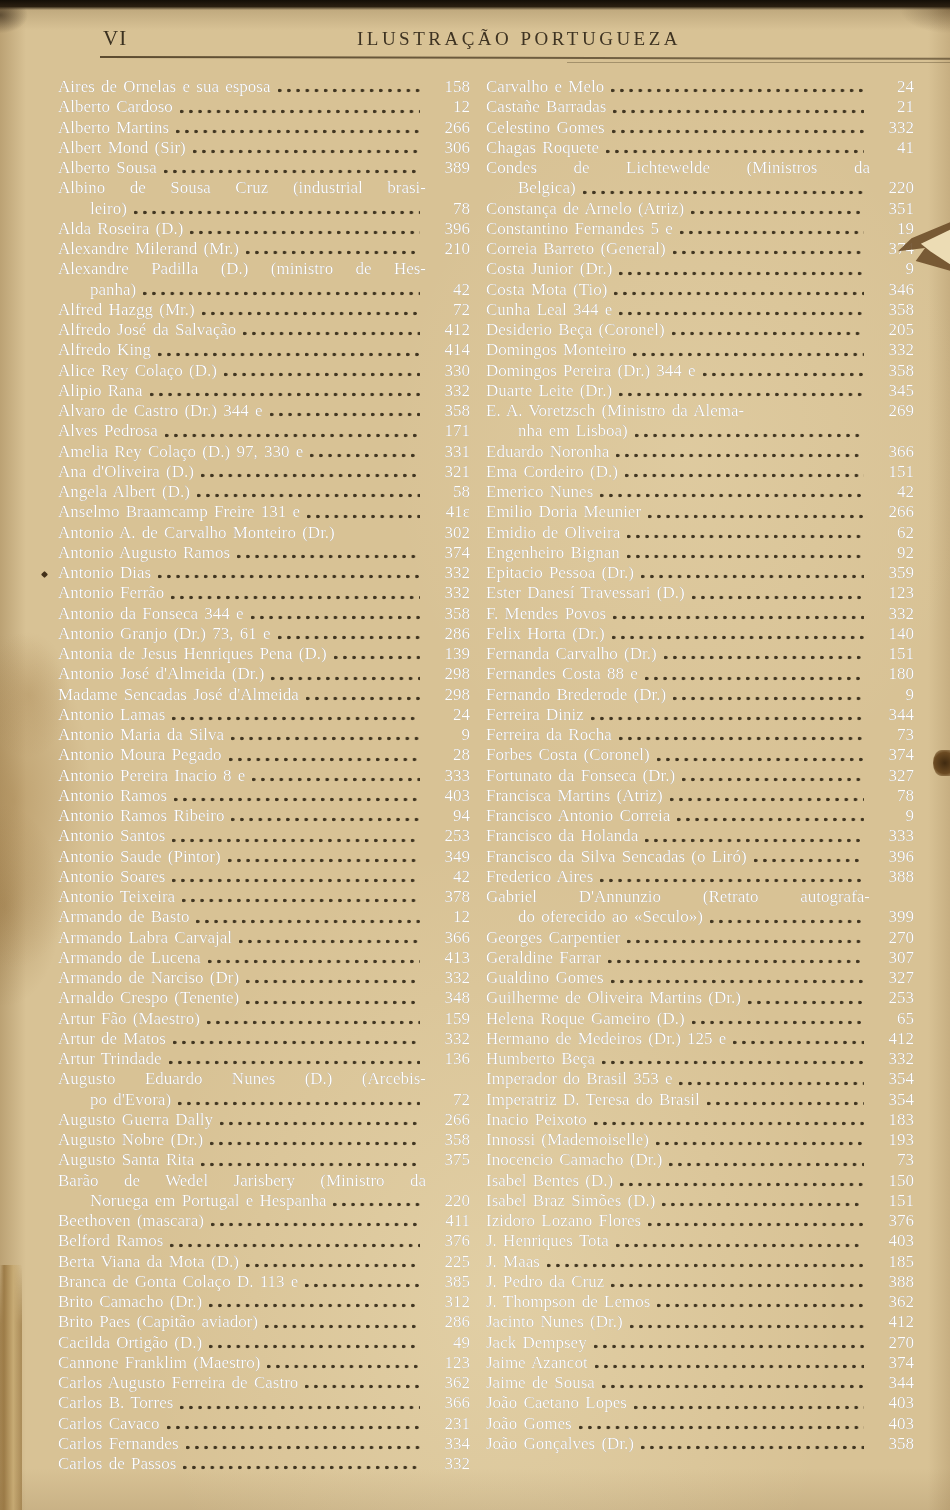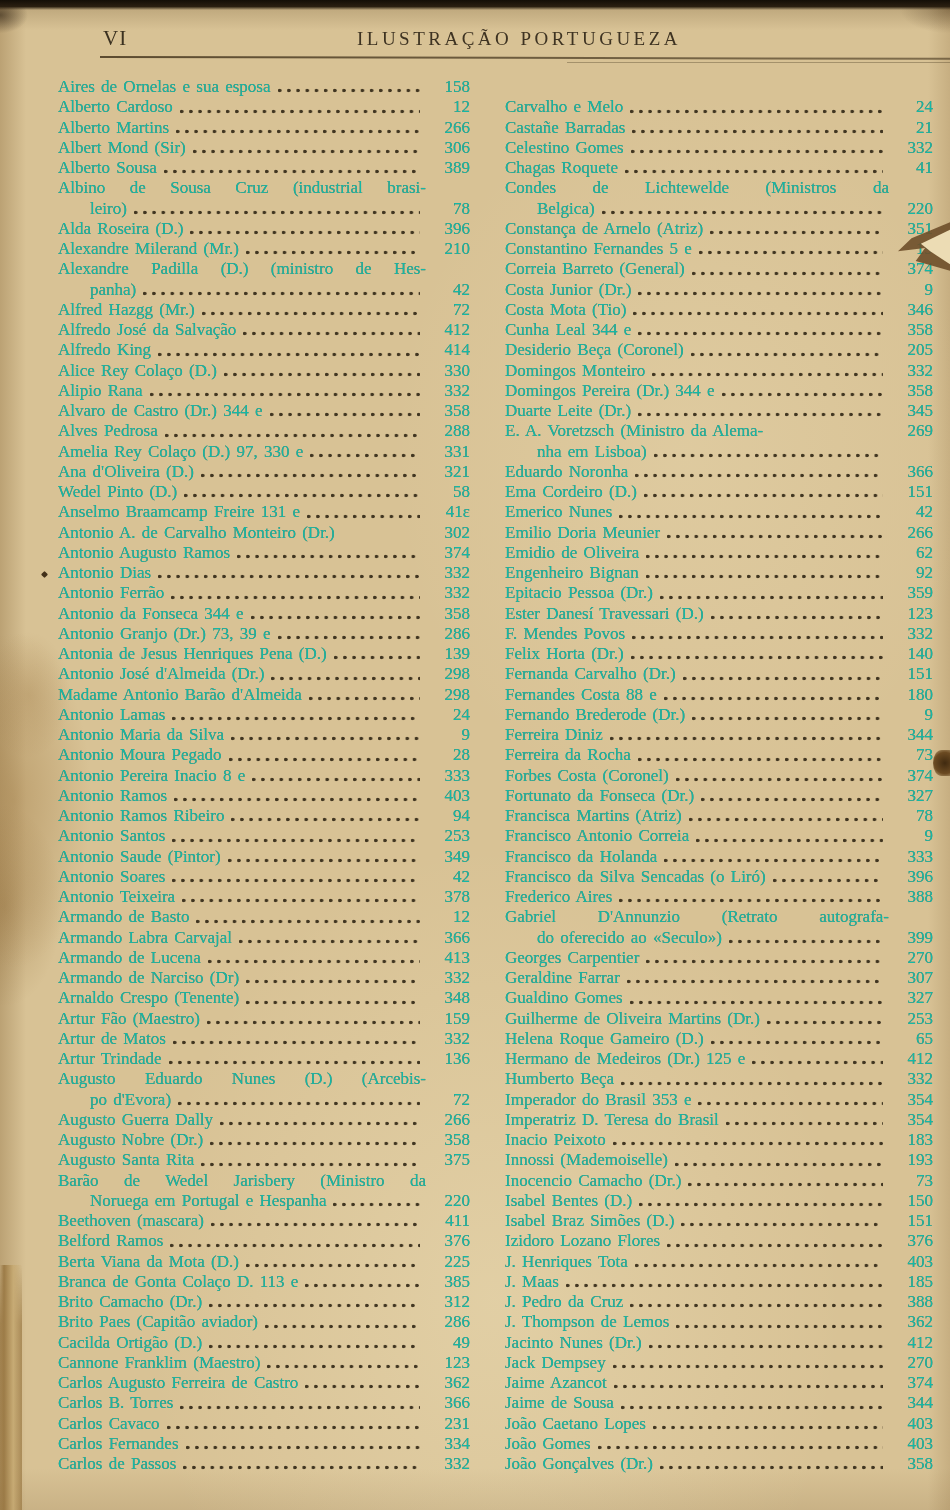--- a/index.html
+++ b/index.html
@@ -50,25 +50,25 @@
   .hdr{position:absolute;left:0;top:0;width:100%;height:80px;color:#3b3120;padding-left:28px;}
   .roman{position:absolute;left:103px;top:26px;font-size:21px;letter-spacing:1px;}
   .title{position:absolute;left:50%;top:28px;transform:translateX(-50%);margin-left:30px;
     font-size:19px;letter-spacing:3.5px;white-space:nowrap;color:#3e3322;}
   .rule{position:absolute;left:100px;right:0;top:56px;height:2px;
     background:linear-gradient(90deg, rgba(70,54,30,.85), rgba(70,54,30,.6));
     transform:rotate(0.12deg);transform-origin:left center;}
   .rule2{position:absolute;left:58%;right:0;top:62px;height:1px;background:rgba(70,54,30,.35);}
 
   
-  .index{position:absolute;left:58px;top:77px;width:875px;display:flex;gap:35px;
-    color:#14b8a6;font-size:17px;}
+  .index{position:absolute;left:58px;top:77px;width:875px;display:flex;gap:16px;
+    color:#ffffff;font-size:17px;}
   .col{display:flex;flex-direction:column;}
   .col.left{width:412px;}
-  .col.right{width:428px;justify-content:flex-end;}
+  .col.right{width:428px;}
   .row{display:flex;align-items:baseline;height:20.26px;line-height:20.26px;white-space:nowrap;}
   .row .name{word-spacing:2px;text-shadow:0 0 .4px rgba(40,30,15,.55);}
   .row.ind{padding-left:32px;}
   .fill{flex:1 1 0;min-width:0;align-self:flex-end;height:5px;margin:0 6px 4px 7px;
     background-image:radial-gradient(circle at 1.7px 2.5px, rgba(48,38,20,.9) 1.45px, rgba(48,38,20,0) 2.1px);
     background-size:9.2px 5px;background-repeat:repeat-x;background-position:left bottom;}
   .row.nl .fill{background-image:none;}
   .num{flex:0 0 44px;text-align:right;text-shadow:0 0 .4px rgba(40,30,15,.55);}
   .row.wrap .name{flex:1 1 auto;text-align:justify;text-align-last:justify;}
   .row.wrap .num{flex:0 0 44px;}
@@ -169,34 +169,34 @@
           <span class="num">332</span>
         </div>
         <div class="row">
           <span class="name">Alvaro de Castro (Dr.) 344 e</span>
           <span class="fill"></span>
           <span class="num">358</span>
         </div>
         <div class="row">
           <span class="name">Alves Pedrosa</span>
           <span class="fill"></span>
-          <span class="num">288</span>
+          <span class="num">171</span>
         </div>
         <div class="row">
           <span class="name">Amelia Rey Colaço (D.) 97, 330 e</span>
           <span class="fill"></span>
           <span class="num">331</span>
         </div>
         <div class="row">
           <span class="name">Ana d'Oliveira (D.)</span>
           <span class="fill"></span>
           <span class="num">321</span>
         </div>
         <div class="row">
-          <span class="name">Wedel Pinto (D.)</span>
+          <span class="name">Angela Albert (D.)</span>
           <span class="fill"></span>
           <span class="num">58</span>
         </div>
         <div class="row">
           <span class="name">Anselmo Braamcamp Freire 131 e</span>
           <span class="fill"></span>
           <span class="num">41ε</span>
         </div>
         <div class="row nl">
           <span class="name">Antonio A. de Carvalho Monteiro (Dr.)</span>
@@ -217,36 +217,36 @@
           <span class="name">Antonio Ferrão</span>
           <span class="fill"></span>
           <span class="num">332</span>
         </div>
         <div class="row">
           <span class="name">Antonio da Fonseca 344 e</span>
           <span class="fill"></span>
           <span class="num">358</span>
         </div>
         <div class="row">
-          <span class="name">Antonio Granjo (Dr.) 73, 39 e</span>
+          <span class="name">Antonio Granjo (Dr.) 73, 61 e</span>
           <span class="fill"></span>
           <span class="num">286</span>
         </div>
         <div class="row">
           <span class="name">Antonia de Jesus Henriques Pena (D.)</span>
           <span class="fill"></span>
           <span class="num">139</span>
         </div>
         <div class="row">
           <span class="name">Antonio José d'Almeida (Dr.)</span>
           <span class="fill"></span>
           <span class="num">298</span>
         </div>
         <div class="row">
-          <span class="name">Madame Antonio Barão d'Almeida</span>
+          <span class="name">Madame Sencadas José d'Almeida</span>
           <span class="fill"></span>
           <span class="num">298</span>
         </div>
         <div class="row">
           <span class="name">Antonio Lamas</span>
           <span class="fill"></span>
           <span class="num">24</span>
         </div>
         <div class="row">
           <span class="name">Antonio Maria da Silva</span>

